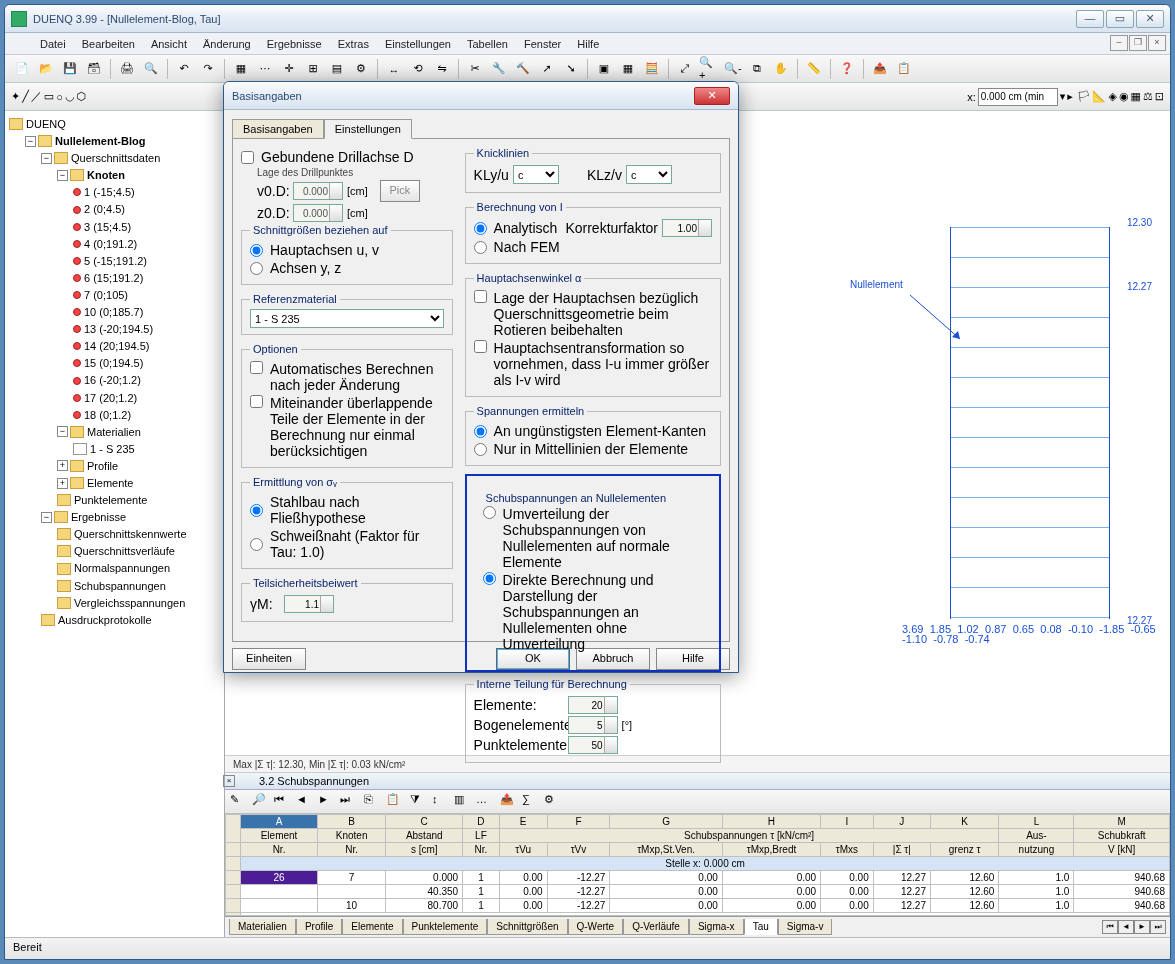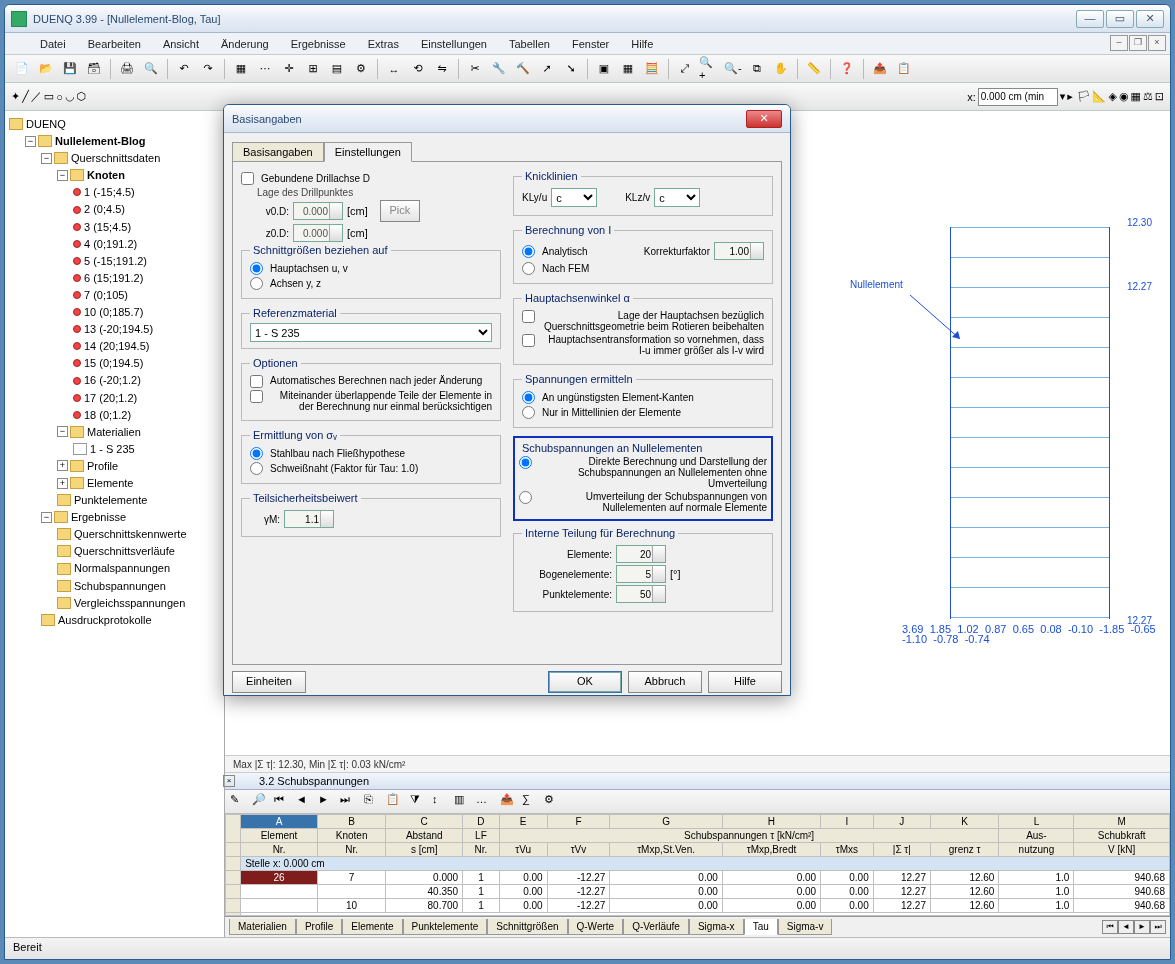--- a/index.html
+++ b/index.html
@@ -3,21 +3,21 @@
 <meta charset="utf-8">
 <style>
 * { box-sizing: border-box; font-family: Tahoma, "Segoe UI", sans-serif; font-size: 11px; }
 body { margin: 0; background: #5b8ab8; padding: 4px; width: 1175px; height: 964px; overflow: hidden; }
 .window { background: #f0f0f0; border: 1px solid #285a8c; width: 1167px; height: 956px; border-radius: 6px 6px 0 0; position: relative; }
 .titlebar { height: 28px; background: linear-gradient(#fdfdfe,#e8eef7 45%,#d9e4f1); border-bottom: 1px solid #a8b8cc; display:flex; align-items:center; padding: 0 6px; border-radius: 5px 5px 0 0;}
 .titlebar .app-icon { width:16px; height:16px; background:#3a6; margin-right:6px; border:1px solid #285; }
 .titlebar .title { color:#2a4a72; }
 .win-btns { margin-left:auto; display:flex; gap:2px; }
 .win-btn { width:28px; height:18px; border:1px solid #8aa; background:linear-gradient(#fff,#d8e4f0); border-radius:2px; text-align:center; line-height:14px; color:#4a5a6a;}
-.menubar { height:22px; background:#eef2f7; border-bottom:1px solid #c8ccd0; display:flex; align-items:center; padding-left:28px; gap:8px;}
+.menubar { height:22px; background:#eef2f7; border-bottom:1px solid #c8ccd0; display:flex; align-items:center; padding-left:28px; gap:2px;}
 .menubar span { padding:2px 7px; color:#222; cursor:default;}
 .mdi-btns { position:absolute; right:4px; top:30px; display:flex; gap:1px;}
 .mdi-btns div{ width:18px;height:16px;border:1px solid #999;background:#f4f4f4;font-size:9px;text-align:center;line-height:12px;color:#555;}
 .toolbar { height:28px; background:linear-gradient(#f9f9f9,#e6e6e6); border-bottom:1px solid #bcc; display:flex; align-items:center; padding:0 6px; gap:2px;}
 .toolbar .tb { width:22px; height:22px; border:1px solid transparent; display:flex;align-items:center;justify-content:center;}
 .toolbar .sep { width:1px; height:20px; background:#bbb; margin:0 3px;}
 .toolbar2 { height:28px; background:linear-gradient(#f9f9f9,#e6e6e6); border-bottom:1px solid #bcc; display:flex; align-items:center; padding:0 6px; gap:2px;}
 .content { display:flex; height: calc(100% - 28px - 22px - 28px - 28px - 22px); }
 .tree-panel { width:220px; background:#fff; border-right:1px solid #aaa; overflow:auto; padding:4px 2px;}
 .tree ul { list-style:none; margin:0; padding-left:16px;}
@@ -33,47 +33,47 @@
 .canvas { flex:1; background:#fff; position:relative; overflow:hidden;}
 .status-sub{font-size:10px;color:#333;padding:2px 8px;border-top:1px solid #ccc;border-bottom:1px solid #ccc;height:18px;line-height:14px;background:#f4f4f4;}
 .data-area{background:#f4f4f4;}
 .data-title{background:linear-gradient(#f2f6fb,#d9e4f1);padding:2px 8px;border-bottom:1px solid #aac;position:relative;}
 .data-title .xbtn{position:absolute;left:-2px;top:2px;width:12px;height:12px;border:1px solid #888;font-size:8px;text-align:center;line-height:10px;}
 .data-tb{height:24px;background:linear-gradient(#f8f8f8,#e8e8e8);border-bottom:1px solid #bbb;display:flex;align-items:center;gap:2px;padding:0 4px;}
 .data-tb .tb{width:20px;height:20px;border:1px solid transparent;}
 table.grid{border-collapse:collapse;width:100%;background:#fff;}
 table.grid th, table.grid td{border:1px solid #c0c0c0;padding:1px 4px;text-align:center;font-size:10px;background:#fff;}
 table.grid th{background:#ece9d8;font-weight:normal;}
-table.grid td.sel{background:#7f1d1d;color:#fff;}
+table.grid td.sel{background:#4c1d95;color:#fff;}
 table.grid td.rowhead{background:#ece9d8;}
 .tabs-bottom{display:flex;gap:0;padding:2px 4px;background:#f0f0f0;border-top:1px solid #999;align-items:center;}
 .tabs-bottom span{padding:2px 8px;border:1px solid #999;border-top:none;background:#ece9d8;font-size:10px;}
 .tabs-bottom span.active{background:#fff;border-bottom:1px solid #fff;}
 .tabs-bottom .nav{margin-left:auto;display:flex;}
 .tabs-bottom .nav div{width:16px;height:14px;border:1px solid #888;background:#eee;font-size:8px;text-align:center;line-height:11px;}
 .statusbar{height:22px;background:linear-gradient(#f4f4f4,#e4e4e4);border-top:1px solid #bbb;padding:3px 8px;}
 
 
-.dialog{position:absolute;left:218px;top:99px;width:568px;height:592px;background:#f0f0f0;border:1px solid #285a8c;border-radius:6px 6px 0 0;box-shadow:0 4px 20px rgba(0,0,0,.4);z-index:100;}
+.dialog{position:absolute;left:218px;top:76px;width:516px;height:592px;background:#f0f0f0;border:1px solid #285a8c;border-radius:6px 6px 0 0;box-shadow:0 4px 20px rgba(0,0,0,.4);z-index:100;}
 .dlg-titlebar{height:28px;background:linear-gradient(#fdfdfe,#e8eef7 45%,#d9e4f1);border-bottom:1px solid #a8b8cc;display:flex;align-items:center;padding:0 8px;border-radius:5px 5px 0 0;}
 .dlg-titlebar .t{color:#2a4a72;}
 .dlg-close{margin-left:auto;width:36px;height:18px;background:linear-gradient(#e88,#c33);border:1px solid #a22;border-radius:2px;color:#fff;text-align:center;line-height:15px;font-size:11px;}
 .dlg-tabs{display:flex;padding:8px 8px 0;gap:0;}
 .dlg-tabs span{padding:3px 10px;border:1px solid #999;border-bottom:none;background:#ece9d8;position:relative;top:1px;}
 .dlg-tabs span.active{background:#f0f0f0;border-bottom:1px solid #f0f0f0;z-index:2;}
 .dlg-body{border:1px solid #999;margin:0 8px 6px;padding:8px;height:504px;background:#f0f0f0;display:flex;gap:12px;position:relative;}
 .col{flex:1;}
 fieldset{border:1px solid #bbb;margin:0 0 8px;padding:4px 8px 6px;}
 legend{padding:0 3px;color:#0a246a;}
 .row{display:flex;align-items:center;gap:4px;margin:2px 0;}
 input[type=text].num{width:50px;height:18px;border:1px solid #7a9;background:#f4f4f0;text-align:right;padding-right:14px;font-size:10px;position:relative;}
 .spinwrap{position:relative;display:inline-block;}
 .spinwrap::after{content:"";position:absolute;right:1px;top:1px;width:12px;height:16px;background:linear-gradient(#fff,#ddd);border-left:1px solid #aaa;}
 select{height:19px;border:1px solid #7a9;background:#fff;font-size:11px;}
-label{font-size:10px;text-align:right;}
+label{font-size:14px;}
 input[type=radio],input[type=checkbox]{margin:0 3px 0 0;vertical-align:middle;}
 .highlight-box{border:2px solid #1030c0;padding:4px;margin:2px 0 6px;}
 .dlg-buttons{display:flex;gap:6px;padding:0 8px 8px;align-items:center;}
 .btn{min-width:74px;height:22px;border:1px solid #888;background:linear-gradient(#fff,#e4e4e4);text-align:center;line-height:19px;}
 .btn.def{border:1px solid #3a6ea5;box-shadow:0 0 0 1px #7aa inset;}
 
 
 .beam{position:absolute;right:20px;top:6px;bottom:100px;width:200px;}
 .hline{position:absolute;left:0;right:40px;height:1px;background:#7ab2e6;}
 .annot{position:absolute;color:#1a4fd6;font-size:10px;}
@@ -325,21 +325,21 @@
                   <th>τMxp,St.Ven.</th>
                   <th>τMxp,Bredt</th>
                   <th>τMxs</th>
                   <th>|Σ τ|</th>
                   <th>grenz τ</th>
                   <th>nutzung</th>
                   <th>V [kN]</th>
                 </tr>
                 <tr>
                   <td class="rowhead"></td>
-                  <td colspan="13" style="text-align:left;background:#d4e4f4">Stelle x: 0.000 cm</td>
+                  <td colspan="13" style="text-align:center;background:#d4e4f4">Stelle x: 0.000 cm</td>
                 </tr>
                 <tr>
                   <td class="rowhead"></td>
                   <td class="sel" style="text-align:center">26</td>
                   <td>7</td>
                   <td style="text-align:right">0.000</td>
                   <td>1</td>
                   <td style="text-align:right">0.00</td>
                   <td style="text-align:right">-12.27</td>
                   <td style="text-align:right">0.00</td>
@@ -529,29 +529,29 @@
           <div class="row">
               <input type="radio" checked="" style="">
               <label>An ungünstigsten Element-Kanten</label>
             </div>
           <div class="row">
               <input type="radio" style="">
               <label>Nur in Mittellinien der Elemente</label>
             </div>
         </fieldset>
         <div class="highlight-box">
-        <fieldset style="border:none;margin:0;padding:0">
+        <fieldset style="border:none;margin:12px;padding:0">
               <legend>Schubspannungen an Nullelementen</legend>
+          <div class="row" style="align-items:flex-start">
+                <input type="radio" style="">
+                <label>Umverteilung der Schubspannungen von Nullelementen auf normale Elemente</label>
+              </div>
           <div class="row" style="align-items:flex-start">
                 <input type="radio" checked="" style="">
                 <label>Direkte Berechnung und Darstellung der Schubspannungen an Nullelementen ohne Umverteilung</label>
-              </div>
-          <div class="row" style="align-items:flex-start">
-                <input type="radio" style="">
-                <label>Umverteilung der Schubspannungen von Nullelementen auf normale Elemente</label>
               </div>
         </fieldset>
         </div>
         <fieldset>
             <legend>Interne Teilung für Berechnung</legend>
           <div class="row">
               <label style="width:90px">Elemente:</label>
               <span class="spinwrap"><input class="num" type="text" value="20" style=""></span>
             </div>
           <div class="row">

